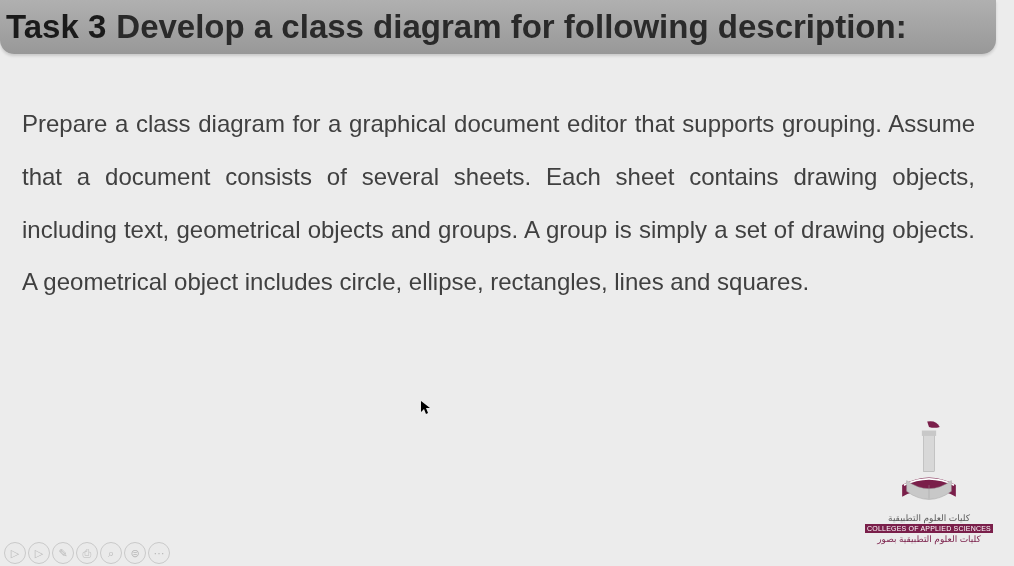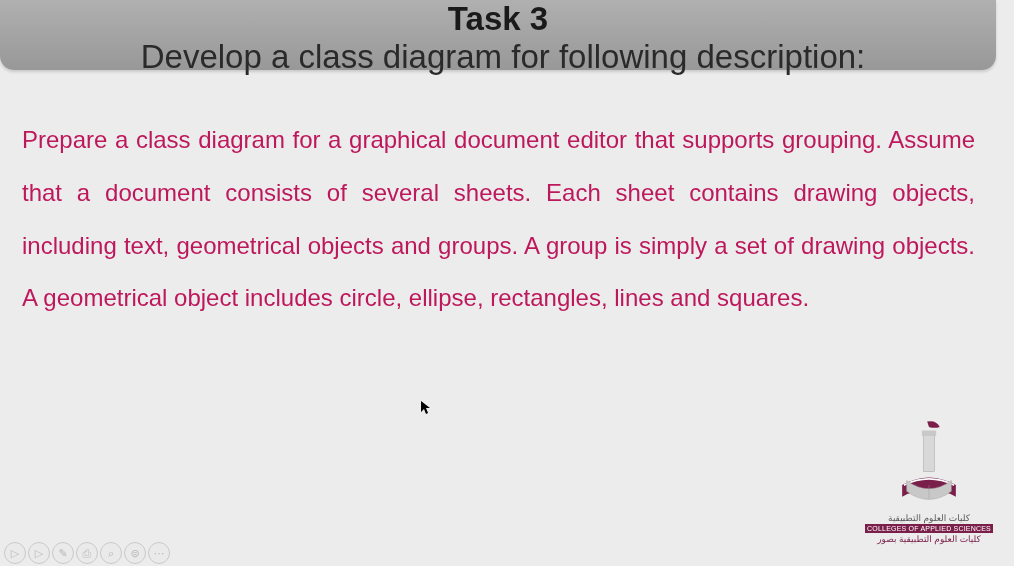--- a/index.html
+++ b/index.html
@@ -6,44 +6,43 @@
     body {
       width: 1014px;
       height: 566px;
       background: #ececec;
       font-family: 'Segoe UI', Tahoma, Arial, sans-serif;
       position: relative;
       overflow: hidden;
     }
     .title-bar {
       background: linear-gradient(to bottom, #b0b0b0 0%, #989898 100%);
-      height: 70px;
+      height: 54px;
       display: flex;
       align-items: center;
       padding: 0 6px;
       border-radius: 0 0 14px 14px;
       margin: 0 18px 0 0;
       box-shadow: 0 2px 3px rgba(0,0,0,0.15);
-      flex-direction: column;
     }
     .title-bar .bold {
       font-weight: 700;
       color: #1a1a1a;
       font-size: 33px;
     }
     .title-bar .rest {
-      font-weight: 400;
+      font-weight: 700;
       color: #2a2a2a;
       font-size: 33px;
       margin-left: 10px;
     }
     .body-text {
       padding: 44px 39px 0 22px;
       font-size: 24px;
-      color: #be185d;
+      color: #404040;
       line-height: 2.2;
       text-align: justify;
     }
     .cursor {
       position: absolute;
       left: 420px;
       top: 400px;
       width: 12px;
       height: 16px;
       pointer-events: none;

